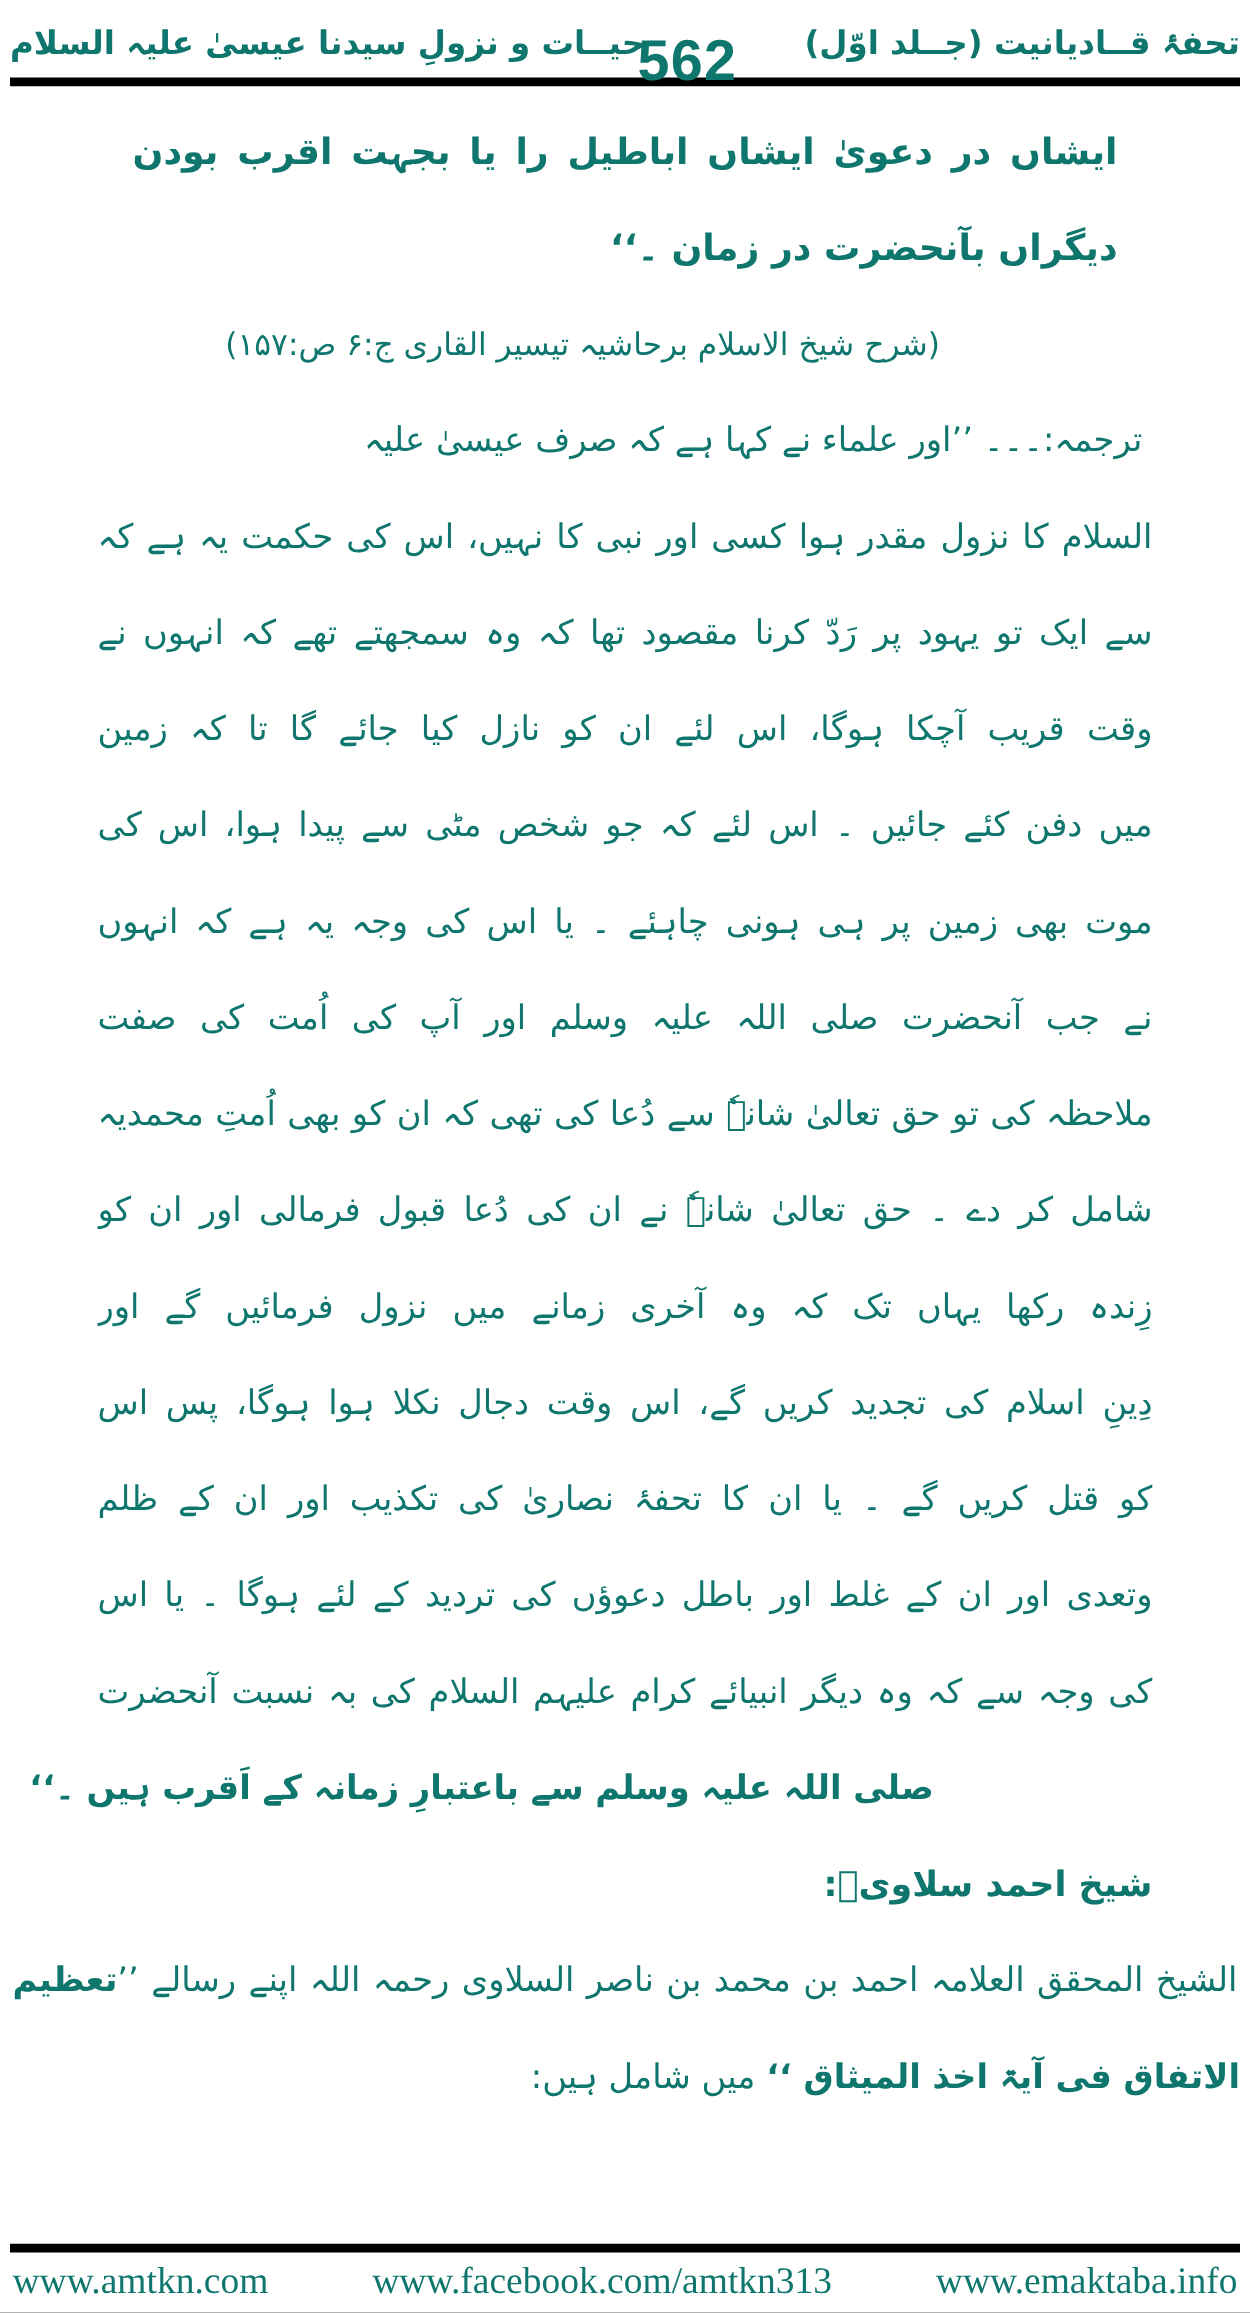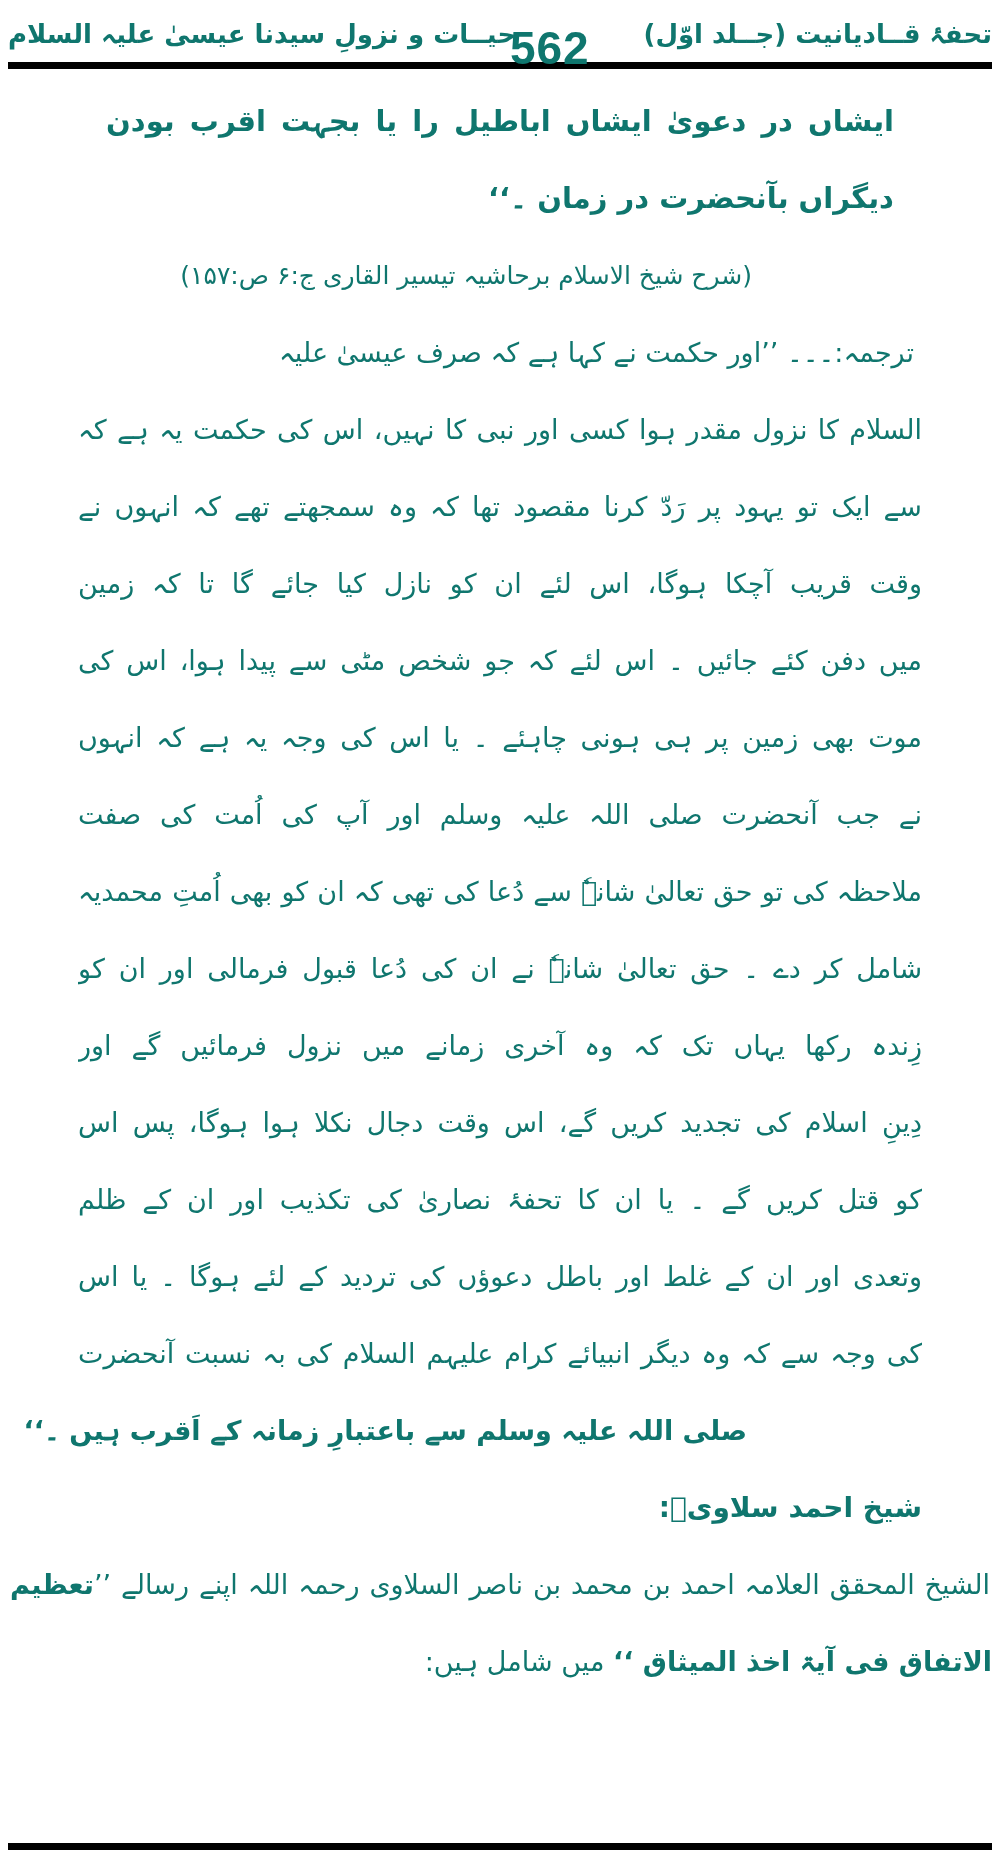--- a/index.html
+++ b/index.html
@@ -53,21 +53,21 @@
     <div class="h-title">تحفۂ قــادیانیت (جــلد اوّل)</div>
   </header>
 
   <div class="rule"></div>
 
   <main class="body-text">
     <div class="line q jfull">ایشاں در دعویٰ ایشاں اباطیل را یا بجہت اقرب بودن اوست از</div>
     <div class="line q start">دیگراں بآنحضرت در زمان ۔‘‘</div>
     <div class="line citation start">(شرح شیخ الاسلام برحاشیہ تیسیر القاری ج:۶ ص:۱۵۷)</div>
 
-    <div class="line p-first start">ترجمہ:۔۔۔ ’’اور حکمت نے کہا ہے کہ صرف عیسیٰ علیہ</div>
+    <div class="line p-first start">ترجمہ:۔۔۔ ’’اور علماء نے کہا ہے کہ صرف عیسیٰ علیہ</div>
     <div class="line jfull">السلام کا نزول مقدر ہوا کسی اور نبی کا نہیں، اس کی حکمت یہ ہے کہ اس</div>
     <div class="line jfull">سے ایک تو یہود پر رَدّ کرنا مقصود تھا کہ وہ سمجھتے تھے کہ انہوں نے</div>
     <div class="line jfull">وقت قریب آچکا ہوگا، اس لئے ان کو نازل کیا جائے گا تا کہ زمین</div>
     <div class="line jfull">میں دفن کئے جائیں ۔ اس لئے کہ جو شخص مٹی سے پیدا ہوا، اس کی</div>
     <div class="line jfull">موت بھی زمین پر ہی ہونی چاہئے ۔ یا اس کی وجہ یہ ہے کہ انہوں</div>
     <div class="line jfull">نے جب آنحضرت صلی اللہ علیہ وسلم اور آپ کی اُمت کی صفت</div>
     <div class="line jfull">ملاحظہ کی تو حق تعالیٰ شانہٗ سے دُعا کی تھی کہ ان کو بھی اُمتِ محمدیہ میں</div>
     <div class="line jfull">شامل کر دے ۔ حق تعالیٰ شانہٗ نے ان کی دُعا قبول فرمالی اور ان کو</div>
     <div class="line jfull">زِندہ رکھا یہاں تک کہ وہ آخری زمانے میں نزول فرمائیں گے اور</div>
     <div class="line jfull">دِینِ اسلام کی تجدید کریں گے، اس وقت دجال نکلا ہوا ہوگا، پس اس</div>
@@ -81,15 +81,20 @@
     <div class="line wide jfull">
       <span>الشیخ المحقق العلامہ احمد بن محمد بن ناصر السلاوی رحمہ اللہ اپنے رسالے ’’</span><span class="b">تعظیم</span>
     </div>
     <div class="line ending start">
       <span class="b">الاتفاق فی آیۃ اخذ المیثاق ‘‘</span><span> میں شامل ہیں:</span>
     </div>
   </main>
 
   <footer class="footer">
     <div class="rule"></div>
+    <div class="links">
+      <span>www.amtkn.com</span>
+      <span>www.facebook.com/amtkn313</span>
+      <span>www.emaktaba.info</span>
+    </div>
   </footer>
 
 </div>
 
 </body></html>

